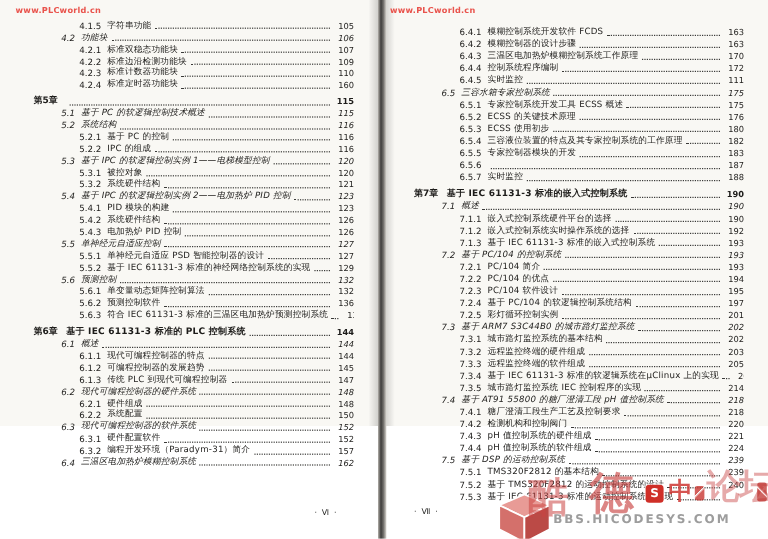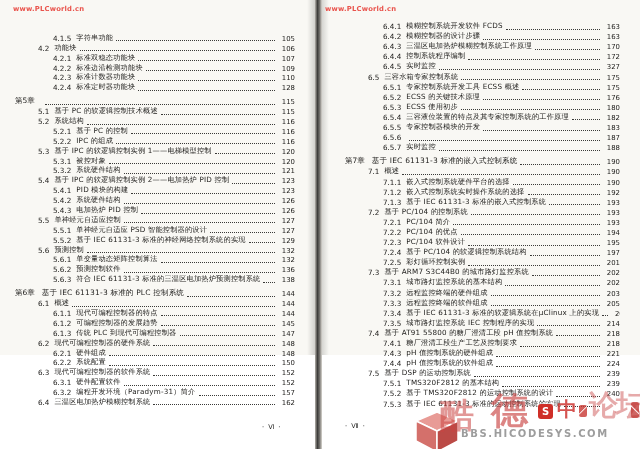--- a/index.html
+++ b/index.html
@@ -26,29 +26,29 @@
     background:linear-gradient(90deg,#b5b2ac,#3d3c3a 35%,#72706c 65%,#d9d6d0);
     z-index:3;
   }
   .page-url{
     position:absolute;top:5px;left:13px;
     color:#e9534c;font-size:6.8px;font-weight:bold;letter-spacing:0.2px;
     z-index:2;
   }
   .page-right .page-url{left:4px;}
   .toc{position:relative;z-index:1;}
-  .page-left  .toc{margin-top:33px;padding:0 21px 0 15px;}
+  .page-left  .toc{margin-top:16px;padding:0 21px 0 28px;}
   .page-right .toc{margin-top:21px;padding:0 20px 0 24px;}
   .row{
     display:flex;align-items:flex-end;height:9.9px;
     font-size:7.2px;color:#1d1c1a;white-space:nowrap;overflow:hidden;
   }
   .page-right .row{height:10.1px;}
-  .row.lvl1{font-weight:normal;font-size:7.5px;margin-top:4px;justify-content:flex-end;}
-  .row.lvl2{padding-left:23px;}
+  .row.lvl1{font-weight:bold;font-size:7.5px;margin-top:4px;justify-content:flex-end;}
+  .row.lvl2{padding-left:23px;font-style:italic;}
   .row.lvl3{padding-left:38px;}
   .num{flex:none;margin-right:5px;}
   .lvl1 .num{margin-right:7px;}
   .ttl{flex:none;letter-spacing:0.2px;}
   .leader{
     flex:1;min-width:6px;
     border-bottom:1.3px dotted #3a3a38;
     margin:0 3px 1.5px 3px;
   }
   .pg{flex:none;min-width:17px;text-align:right;font-size:6.9px;}
@@ -116,21 +116,21 @@
       <div class="row lvl3">
         <span class="num">4.2.3</span>
         <span class="ttl">标准计数器功能块</span>
         <span class="leader"></span>
         <span class="pg">110</span>
       </div>
       <div class="row lvl3">
         <span class="num">4.2.4</span>
         <span class="ttl">标准定时器功能块</span>
         <span class="leader"></span>
-        <span class="pg">128</span>
+        <span class="pg">160</span>
       </div>
       <div class="row lvl1">
         <span class="num">第5章</span>
         <span class="leader"></span>
         <span class="pg">115</span>
       </div>
       <div class="row lvl2">
         <span class="num">5.1</span>
         <span class="ttl">基于 PC 的软逻辑控制技术概述</span>
         <span class="leader"></span>
@@ -340,21 +340,21 @@
       <div class="row lvl3">
         <span class="num">6.4.4</span>
         <span class="ttl">控制系统程序编制</span>
         <span class="leader"></span>
         <span class="pg">172</span>
       </div>
       <div class="row lvl3">
         <span class="num">6.4.5</span>
         <span class="ttl">实时监控</span>
         <span class="leader"></span>
-        <span class="pg">327</span>
+        <span class="pg">111</span>
       </div>
       <div class="row lvl2">
         <span class="num">6.5</span>
         <span class="ttl">三容水箱专家控制系统</span>
         <span class="leader"></span>
         <span class="pg">175</span>
       </div>
       <div class="row lvl3">
         <span class="num">6.5.1</span>
         <span class="ttl">专家控制系统开发工具 ECSS 概述</span>
@@ -502,20 +502,26 @@
         <span class="num">7.4</span>
         <span class="ttl">基于 AT91 55800 的糖厂澄清工段 pH 值控制系统</span>
         <span class="leader"></span>
         <span class="pg">218</span>
       </div>
       <div class="row lvl3">
         <span class="num">7.4.1</span>
         <span class="ttl">糖厂澄清工段生产工艺及控制要求</span>
         <span class="leader"></span>
         <span class="pg">218</span>
+      </div>
+      <div class="row lvl3">
+        <span class="num">7.4.2</span>
+        <span class="ttl">检测机构和控制阀门</span>
+        <span class="leader"></span>
+        <span class="pg">220</span>
       </div>
       <div class="row lvl3">
         <span class="num">7.4.3</span>
         <span class="ttl">pH 值控制系统的硬件组成</span>
         <span class="leader"></span>
         <span class="pg">221</span>
       </div>
       <div class="row lvl3">
         <span class="num">7.4.4</span>
         <span class="ttl">pH 值控制系统的软件组成</span>

